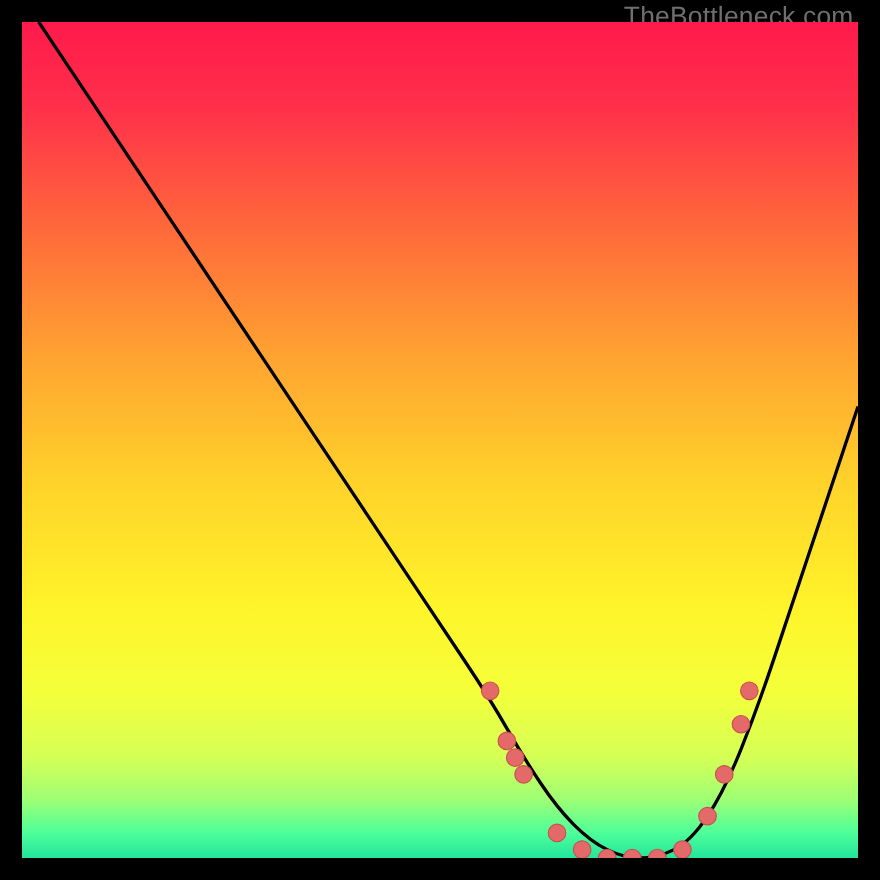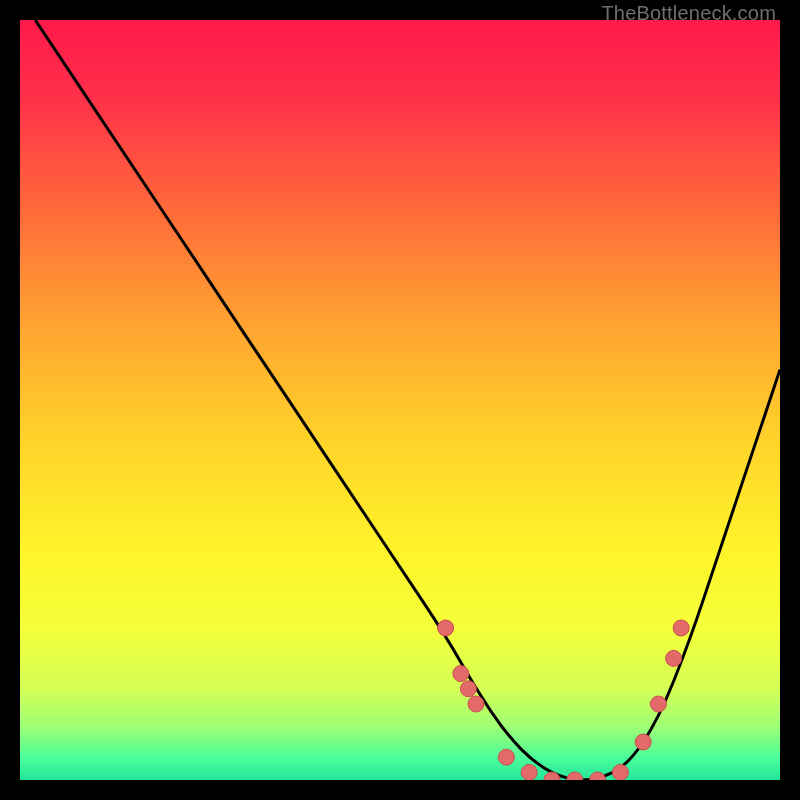--- a/index.html
+++ b/index.html
@@ -24,21 +24,21 @@
     left: 0;
     top: 0;
     width: 760px;
     height: 760px;
   }
   .attribution {
     position: absolute;
     top: 2px;
     right: 24px;
     color: #6f6f6f;
-    font-size: 20px;
+    font-size: 24px;
     font-weight: 500;
     letter-spacing: 0.2px;
   }
   svg { display: block; }
 </style>
 </head>
 <body>
 
 <div class="attribution">TheBottleneck.com</div>
 

